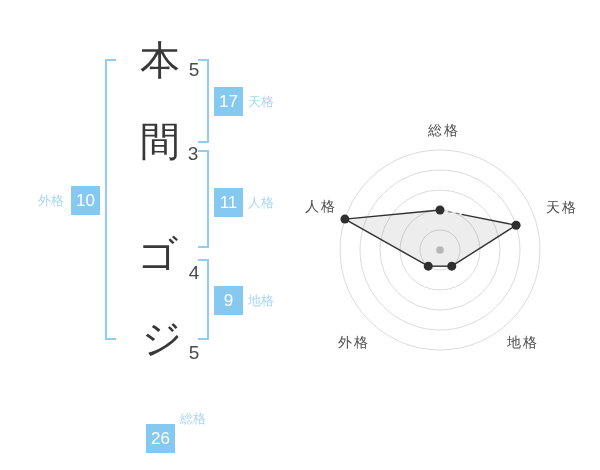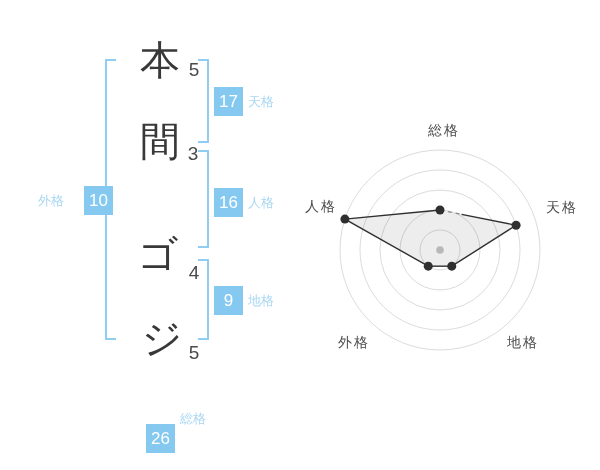--- a/index.html
+++ b/index.html
@@ -47,28 +47,28 @@
   <div class="abs center-anchor stroke-num" style="left:194px;top:352px">5</div>
 
   <div class="abs bracket open-right bracket-gaikaku"></div>
   <div class="abs bracket open-left  bracket-tenkaku"></div>
   <div class="abs bracket open-left  bracket-jinkaku"></div>
   <div class="abs bracket open-left  bracket-chikaku"></div>
 
   <div class="abs badge" style="left:214px;top:87px">17</div>
   <div class="abs badge-label" style="left:248px;top:95px">天格</div>
 
-  <div class="abs badge" style="left:214px;top:188px">16</div>
+  <div class="abs badge" style="left:214px;top:188px">11</div>
   <div class="abs badge-label" style="left:248px;top:196px">人格</div>
 
   <div class="abs badge" style="left:214px;top:286px">9</div>
   <div class="abs badge-label" style="left:248px;top:294px">地格</div>
 
   <div class="abs badge-label" style="left:38px;top:194px">外格</div>
-  <div class="abs badge" style="left:84px;top:186px">10</div>
+  <div class="abs badge" style="left:71px;top:186px">10</div>
 
   <div class="abs badge" style="left:146px;top:424px">26</div>
   <div class="abs badge-label" style="left:180px;top:412px">総格</div>
 
   <svg id="radar-svg" width="600" height="470" viewBox="0 0 600 470">
       <circle cx="440" cy="250" r="20" fill="none" stroke="#DCDCDC" stroke-width="1"></circle>
       <circle cx="440" cy="250" r="40" fill="none" stroke="#DCDCDC" stroke-width="1"></circle>
       <circle cx="440" cy="250" r="60" fill="none" stroke="#DCDCDC" stroke-width="1"></circle>
       <circle cx="440" cy="250" r="80" fill="none" stroke="#DCDCDC" stroke-width="1"></circle>
       <circle cx="440" cy="250" r="100" fill="none" stroke="#DCDCDC" stroke-width="1"></circle>

